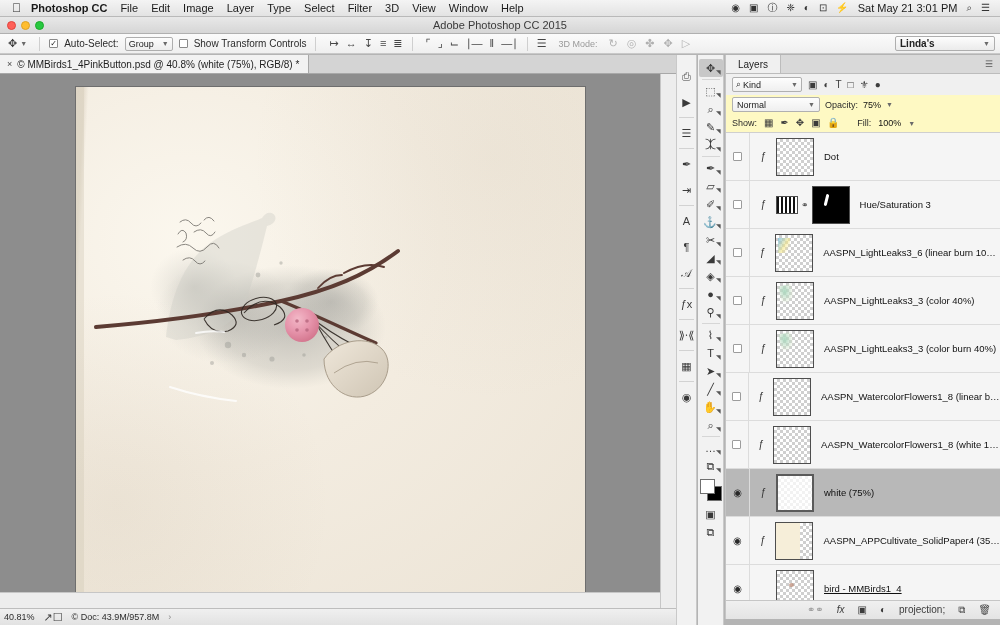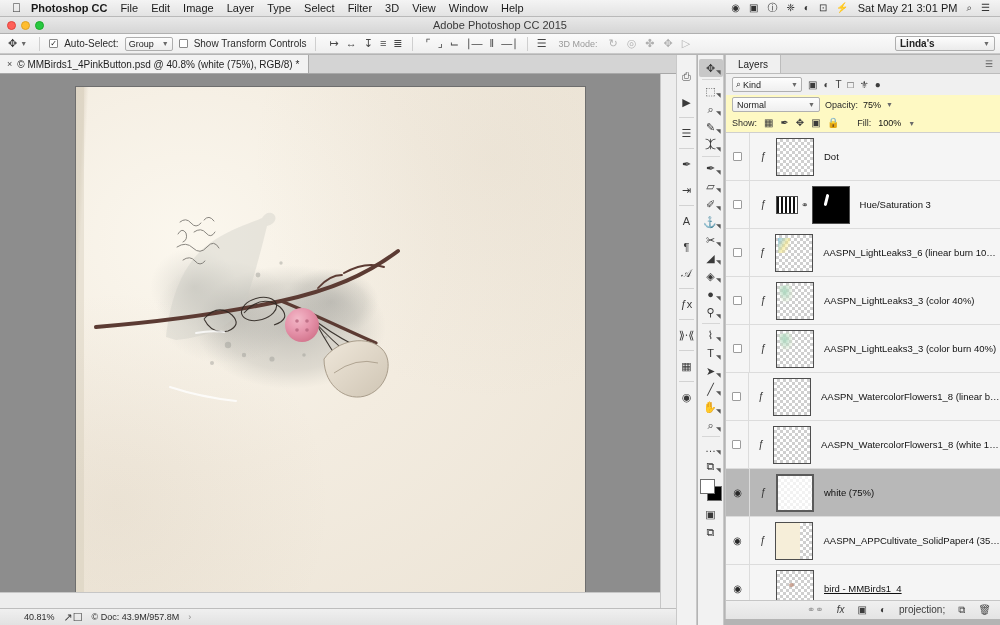--- a/index.html
+++ b/index.html
@@ -128,21 +128,21 @@
   }
   .hscroll-doc {
     position: absolute; top: 592px; left: 0; width: 660px; height: 16px;
     background: #ededed; border-top: 1px solid #c6c6c6;
   }
 
   
   .statusbar {
     position: absolute; top: 608px; left: 0; width: 676px; height: 17px;
     background: linear-gradient(#f0f0f0,#e2e2e2); border-top: 1px solid #bdbdbd;
-    display: flex; align-items: center; gap: 9px; padding: 0 24px;
+    display: flex; align-items: center; gap: 9px; padding: 0 4px;
     font-size: 9px; color: #2c2c2c;
   }
   .status-sep { color: #8a8a8a; font-size: 9px; }
 
   
   .dockstrip {
     position: absolute; top: 55px; left: 676px; width: 21px; height: 570px;
     background: #f2f2f2; border-right: 1px solid #c9c9c9; border-left: 1px solid #c9c9c9;
     display: flex; flex-direction: column; align-items: center; padding-top: 8px; gap: 0;
   }

